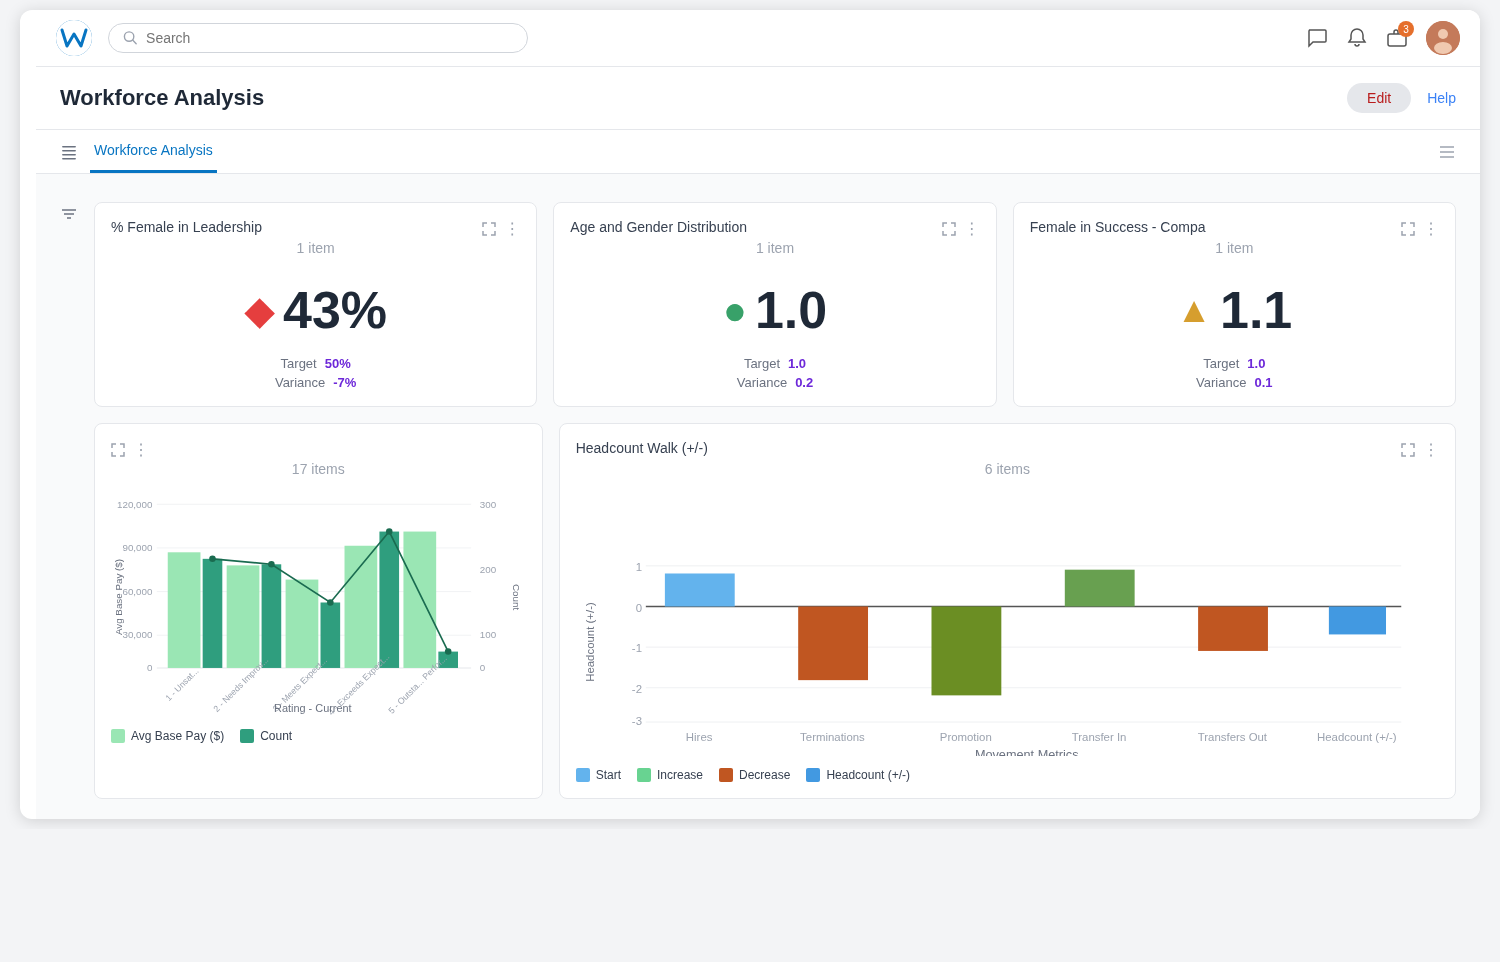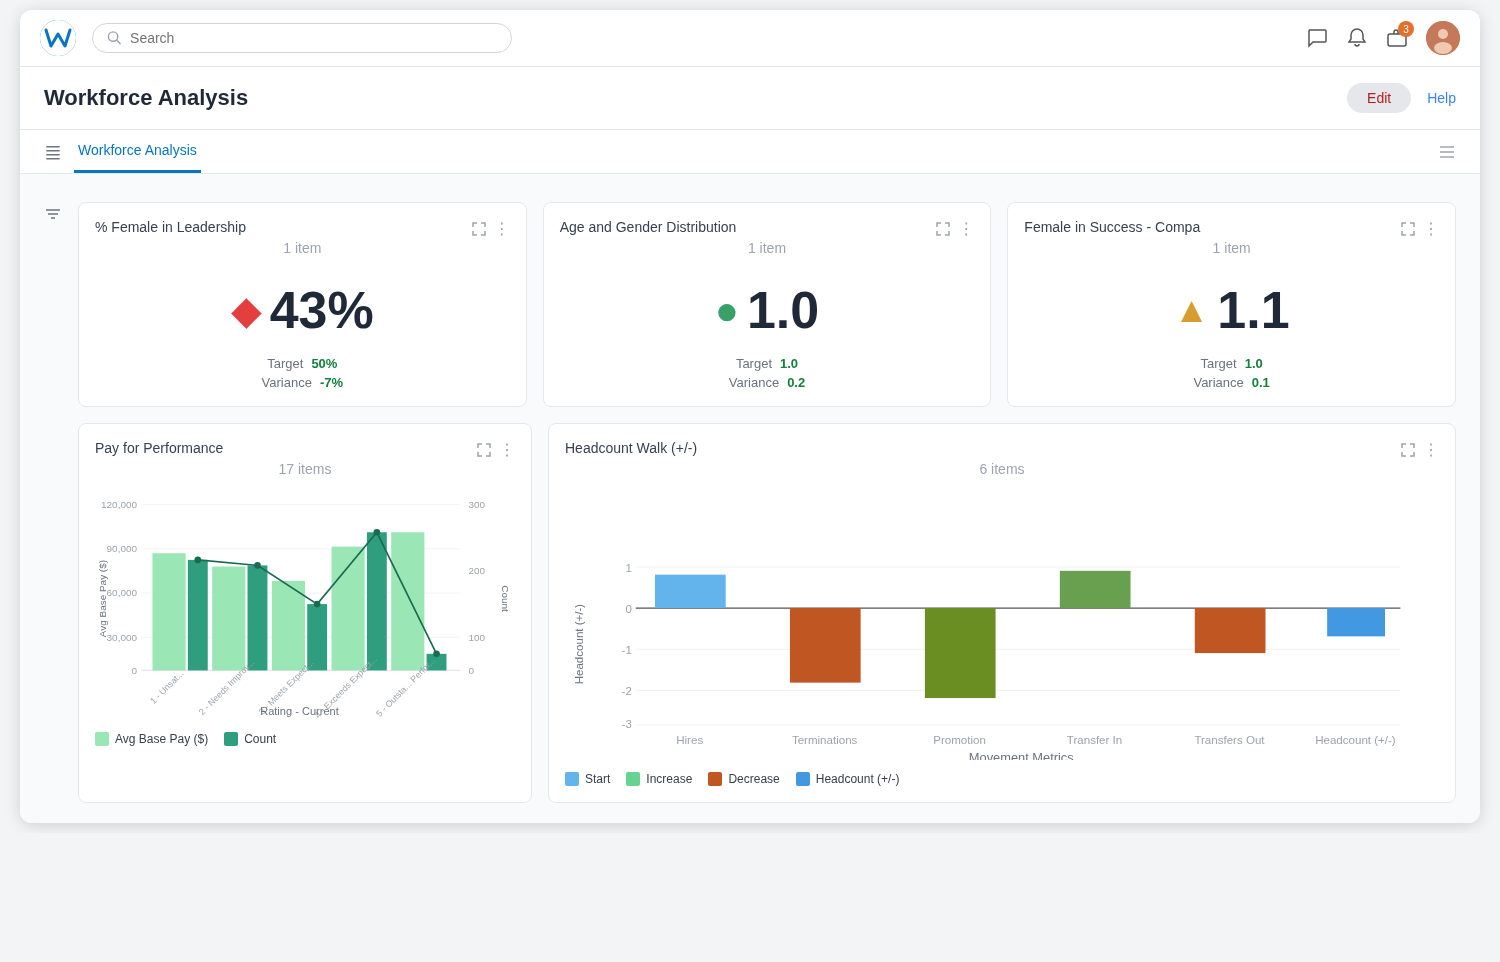--- a/index.html
+++ b/index.html
@@ -1,18 +1,18 @@
 <!DOCTYPE html>
 <html><head>
   <meta charset="utf-8">
   <style>
     * { box-sizing: border-box; margin: 0; padding: 0; }
     body { font-family: -apple-system, BlinkMacSystemFont, 'Segoe UI', Arial, sans-serif; background: #f3f4f6; color: #333; }
 
-    .app-shell { background: #fff; border-radius: 12px; max-width: 1460px; margin: 10px auto; box-shadow: 0 2px 16px rgba(0,0,0,0.15); overflow: hidden; }
+    .app-shell { background: #fff; border-radius: 12px; max-width: 1460px; margin: 10px auto; box-shadow: 0 2px 16px rgba(0,0,0,0.15); overflow: hidden; padding-left: 16px; }
 
     
     .top-nav { display: flex; align-items: center; padding: 10px 20px; border-bottom: 1px solid #e5e7eb; background: #fff; gap: 16px; }
     .logo { width: 36px; height: 36px; border-radius: 50%; background: #0875c2; display: flex; align-items: center; justify-content: center; color: #fff; font-weight: bold; font-size: 14px; flex-shrink: 0; }
     .search-bar { flex: 1; max-width: 420px; display: flex; align-items: center; border: 1px solid #d1d5db; border-radius: 20px; padding: 6px 14px; gap: 8px; background: #fff; }
     .search-bar input { border: none; outline: none; font-size: 14px; color: #555; width: 100%; background: transparent; }
     .nav-icons { margin-left: auto; display: flex; align-items: center; gap: 18px; }
     .nav-icon { font-size: 20px; color: #555; cursor: pointer; position: relative; }
     .badge { position: absolute; top: -6px; right: -6px; background: #e56f2c; color: #fff; border-radius: 50%; width: 16px; height: 16px; font-size: 10px; display: flex; align-items: center; justify-content: center; }
     .avatar { width: 34px; height: 34px; border-radius: 50%; background: #c47a5a; overflow: hidden; display: flex; align-items: center; justify-content: center; font-size: 14px; color: #fff; cursor: pointer; }
@@ -50,21 +50,21 @@
     .card-title { font-size: 14px; font-weight: 500; color: #374151; flex: 1; }
     .card-actions { display: flex; align-items: center; gap: 8px; color: #9ca3af; }
     .card-action-icon { cursor: pointer; font-size: 16px; color: #9ca3af; }
 
     
     .metric-display { display: flex; align-items: center; justify-content: center; gap: 8px; margin: 24px 0 16px; }
     .metric-value { font-size: 52px; font-weight: 700; color: #1f2937; }
     .metric-details { display: flex; flex-direction: column; gap: 4px; margin-top: 8px; justify-content: flex-end; }
     .metric-row { display: flex; gap: 8px; font-size: 13px; color: #6b7280; justify-content: center; }
     .metric-row .label { color: #6b7280; }
-    .metric-row .val { font-weight: 600; color: #15803d; }
+    .metric-row .val { font-weight: 600; color: #6d28d9; }
 
     
     .legend { display: flex; gap: 16px; margin-top: 12px; flex-wrap: wrap; }
     .legend-item { display: flex; align-items: center; gap: 6px; font-size: 12px; color: #374151; }
     .legend-color { width: 14px; height: 14px; border-radius: 2px; }
 
     
     svg { display: block; }
     text { font-family: -apple-system, BlinkMacSystemFont, 'Segoe UI', Arial, sans-serif; }
 
@@ -259,21 +259,20 @@
                 <span class="val">0.1</span>
               </div>
             </div>
           </div>
         </div>
 
         <div class="bottom-row">
 
           <div class="card">
             <div class="card-header">
-              <span class="card-title">Pay for Performance</span>
               <div class="card-actions">
                 <span class="card-action-icon">
                   <svg width="14" height="14" viewBox="0 0 14 14" fill="none">
                     <polyline points="1,5 1,1 5,1" stroke="#9ca3af" stroke-width="1.5" fill="none"></polyline>
                     <polyline points="9,1 13,1 13,5" stroke="#9ca3af" stroke-width="1.5" fill="none"></polyline>
                     <polyline points="1,9 1,13 5,13" stroke="#9ca3af" stroke-width="1.5" fill="none"></polyline>
                     <polyline points="13,9 13,13 9,13" stroke="#9ca3af" stroke-width="1.5" fill="none"></polyline>
                   </svg>
                 </span>
                 <span class="card-action-icon">⋮</span>

